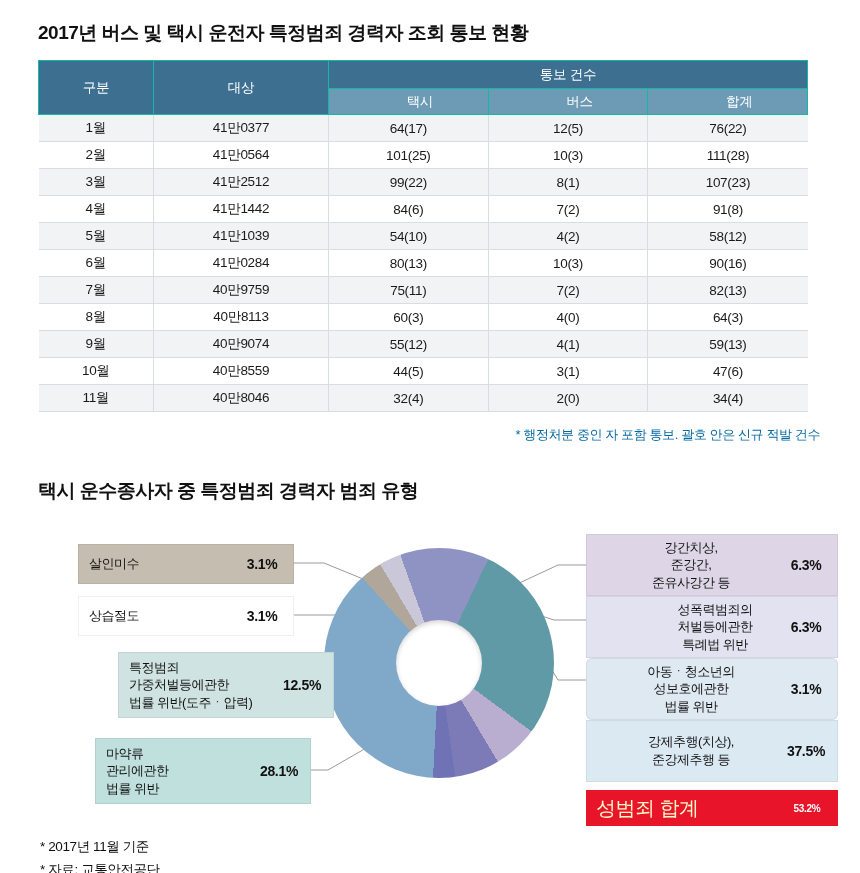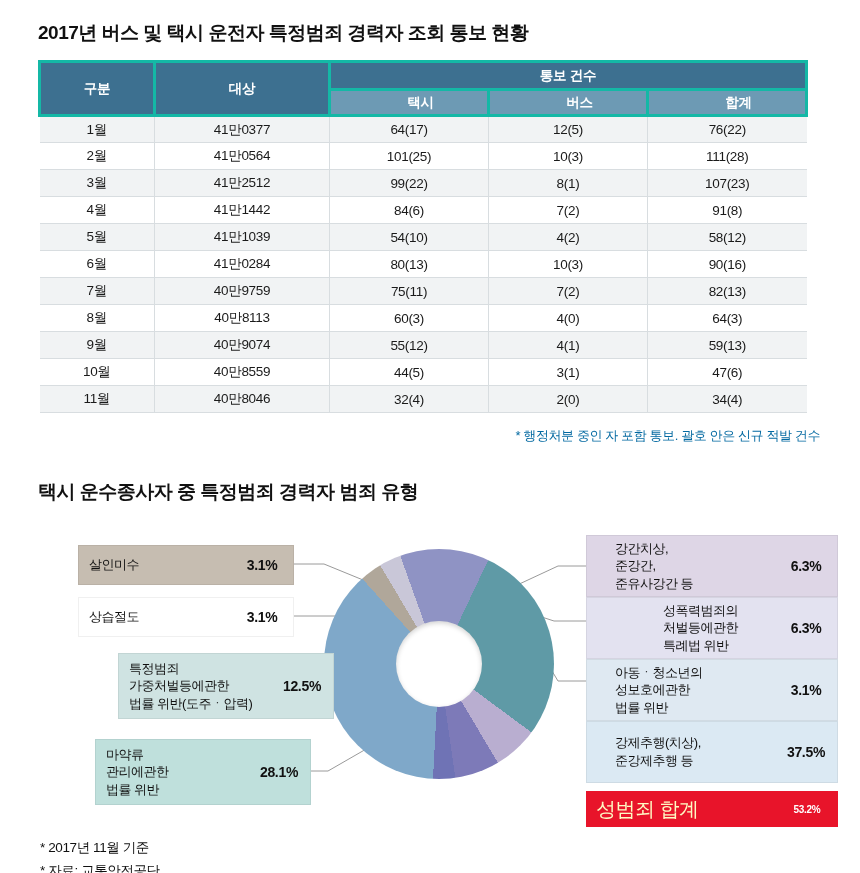--- a/index.html
+++ b/index.html
@@ -29,22 +29,22 @@
   table.data {
     border-collapse: collapse;
     width: 770px;
     margin-left: 8px;
     table-layout: fixed;
   }
   table.data th {
     background: #3d7090;
     color: #ffffff;
     font-size: 13.5px;
-    font-weight: bold;
-    border: 3px solid #14b8a6;
+    font-weight: normal;
+    border: 1px solid #14b8a6;
     height: 28px;
     text-align: center;
     letter-spacing: -0.3px;
   }
   table.data th.sub {
     background: #6d9ab4;
     height: 26px;
     padding-left: 24px;
   }
   table.data td {
@@ -100,21 +100,21 @@
     color: #111;
   }
   .legend-val {
     width: 62px;
     text-align: center;
     font-size: 14px;
     font-weight: bold;
     color: #111;
     letter-spacing: -0.3px;
   }
-  .legend-box.right .legend-label { padding-left: 28px; }
+  .legend-box.right .legend-label { padding-left: 28px; text-align: center; }
 
   .total-box {
     position: absolute;
     display: flex;
     align-items: center;
     background: #e8142a;
   }
   .total-box .legend-label { color: #fef9c3; font-weight: normal; font-size: 20px; }
   .total-box .legend-val { color: #fff; font-size: 10px; }
 
@@ -315,21 +315,21 @@
       <div class="legend-val">6.3%</div>
     </div>
 
     <div class="legend-box right" style="left:548px; top:76px; width:252px; height:62px; background:#e3e2f0;">
       <div class="legend-label" style="white-space: pre-line; margin-left: 48px;">성폭력범죄의
 처벌등에관한
 특례법 위반</div>
       <div class="legend-val">6.3%</div>
     </div>
 
-    <div class="legend-box right" style="left:548px; top:138px; width:252px; height:62px; background:#dfe9f2;">
+    <div class="legend-box right" style="left:548px; top:138px; width:252px; height:62px; background:#dfe9f2;border-radius:6px;">
       <div class="legend-label" style="white-space: pre-line;">아동ㆍ청소년의
 성보호에관한
 법률 위반</div>
       <div class="legend-val">3.1%</div>
     </div>
 
     <div class="legend-box right" style="left:548px; top:200px; width:252px; height:62px; background:#dbe9f3;">
       <div class="legend-label" style="white-space: pre-line;">강제추행(치상),
 준강제추행 등</div>
       <div class="legend-val">37.5%</div>

